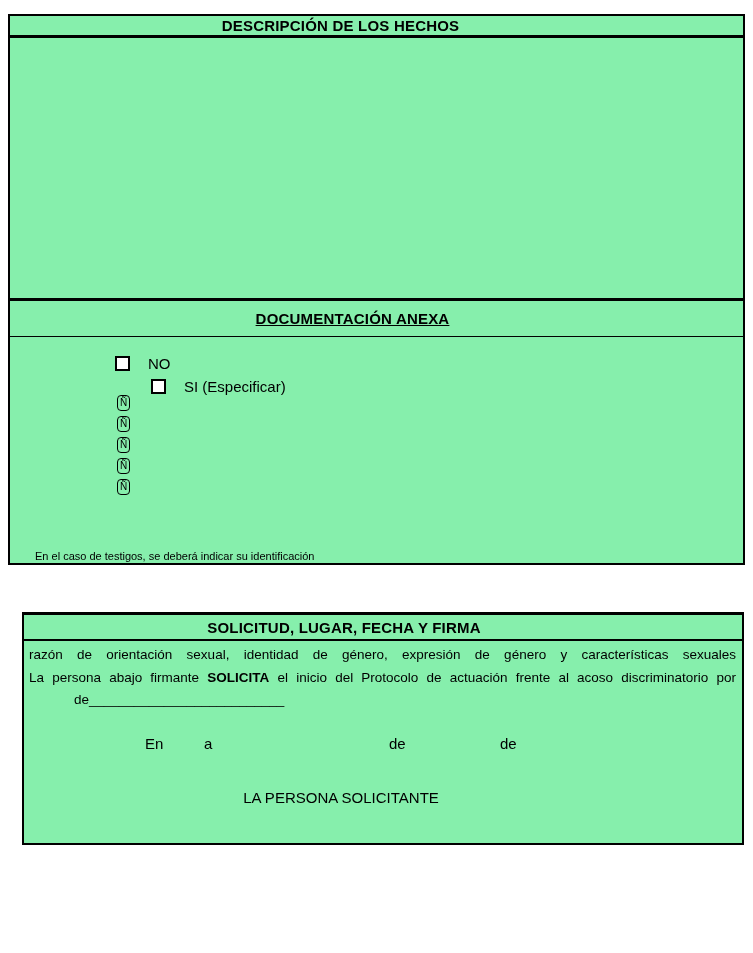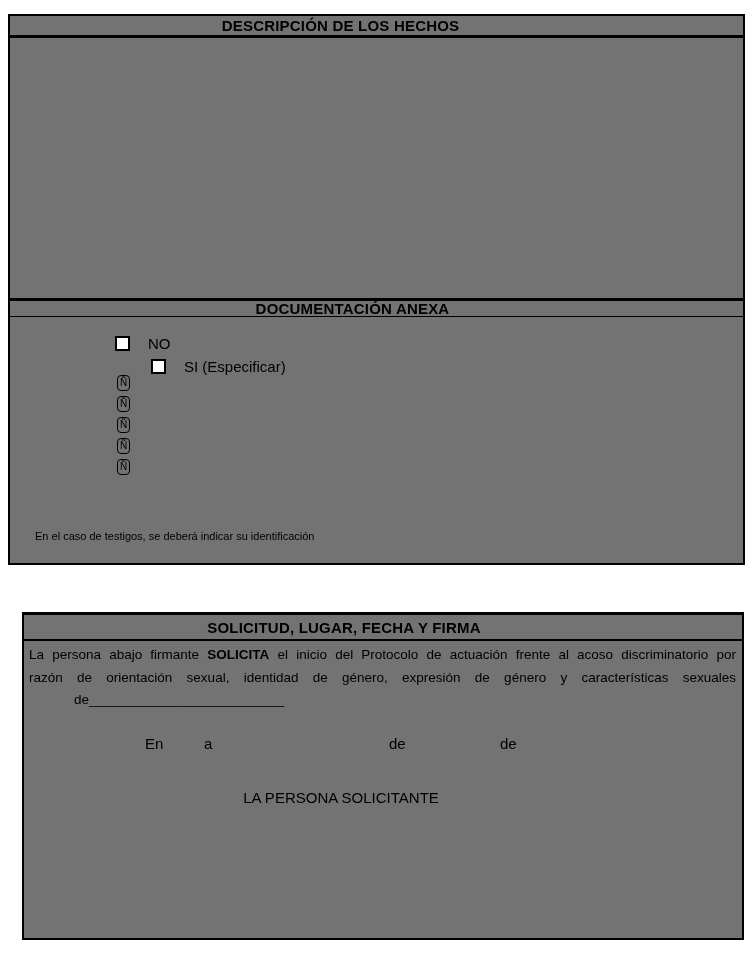--- a/index.html
+++ b/index.html
@@ -1,29 +1,29 @@
 <!DOCTYPE html>
 <html><head>
 <meta charset="utf-8">
 <style>
   html,body{margin:0;padding:0;background:#ffffff;}
   .page{
     position:relative;width:753px;height:953px;background:#ffffff;
     font-family:"Liberation Sans", sans-serif;color:#000;overflow:hidden;
   }
-  .tbl{position:absolute;box-sizing:border-box;border:2px solid #000;background:#737373;display:flex;flex-direction:column;}
+  .tbl{position:absolute;box-sizing:border-box;border:2px solid #000;background:#86efac;display:flex;flex-direction:column;}
   #table-hechos{left:8px;top:14px;width:737px;height:551px;}
-  #table-solicitud{left:22px;top:612px;width:722px;height:328px;border-top-width:3px;}
+  #table-solicitud{left:22px;top:612px;width:722px;height:233px;border-top-width:3px;}
   .sec-header{
     box-sizing:border-box;display:flex;align-items:center;justify-content:center;
     font-weight:bold;font-size:15px;letter-spacing:0.2px;
   }
   .hdr1{height:22px;border-bottom:3px solid #000;padding-right:72px;}
   .empty-body{height:260px;border-bottom:3px solid #000;}
-  .hdr2{height:16px;border-bottom:1px solid #000;padding-right:48px;}
+  .hdr2{height:36px;border-bottom:1px solid #000;padding-right:48px;text-decoration:underline;}
   .anexa-body{flex:1;position:relative;}
   .opt-row{position:absolute;left:105px;display:flex;align-items:center;gap:18px;height:15px;}
   .opt-row.no{top:19px;}
   .opt-row.si{top:42px;margin-left:36px;}
   .cbx{width:11px;height:11px;border:2px solid #000;background:#fff;flex:0 0 auto;}
   .opt-label{font-size:15px;line-height:1;white-space:nowrap;}
   .nbox{
     position:absolute;left:107px;width:13px;height:16px;box-sizing:border-box;
     border:1px solid #000;border-radius:4px;display:flex;align-items:center;justify-content:center;
     font-size:10px;line-height:1;
@@ -70,22 +70,22 @@
       <div class="witness-note">En el caso de testigos, se deberá indicar su identificación</div>
     </div>
   </div>
 
   <div class="tbl" id="table-solicitud">
     <div class="sec-header hdr3">
       <span>SOLICITUD, LUGAR, FECHA Y FIRMA</span>
     </div>
     <div class="sol-body">
       <div class="para">
+        <div class="jline">razón de orientación sexual, identidad de género, expresión de género y características sexuales</div>
         <div class="jline"><span>La persona abajo firmante</span> <b>SOLICITA</b> <span>el inicio del Protocolo de actuación frente al acoso discriminatorio por</span></div>
-        <div class="jline">razón de orientación sexual, identidad de género, expresión de género y características sexuales</div>
         <div class="lline"><span>de</span><span>__________________________</span></div>
       </div>
       <span class="date-word d-en">En</span>
       <span class="date-word d-a">a</span>
       <span class="date-word d-de1">de</span>
       <span class="date-word d-de2">de</span>
       <div class="signature">LA PERSONA SOLICITANTE</div>
     </div>
   </div>
 

